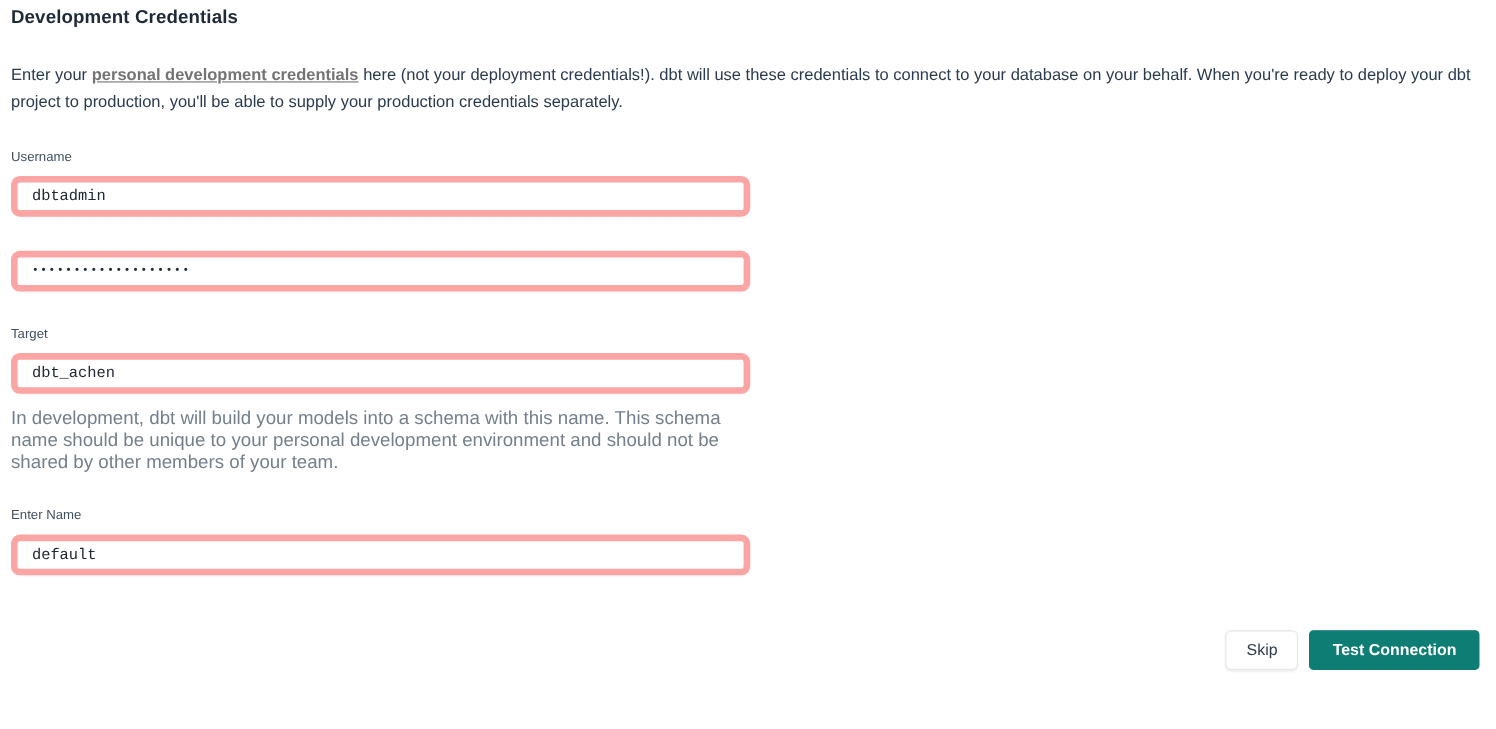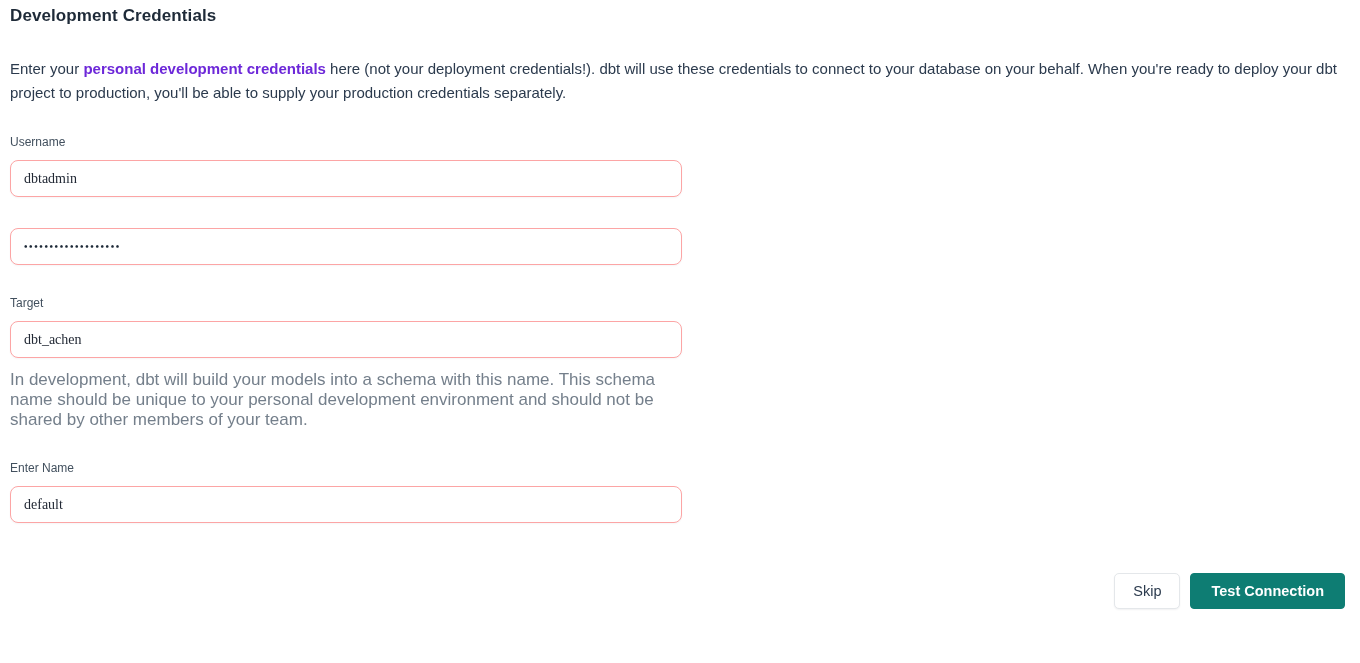--- a/index.html
+++ b/index.html
@@ -23,38 +23,38 @@
     color: #1e2a38;
     letter-spacing: 0.1px;
   }
   .intro {
     margin-top: 31px;
     font-size: 15px;
     line-height: 24px;
     color: #2b3a4d;
     max-width: 1332px;
   }
-  .intro b { font-weight: 700; color: #6d28d9; }
+  .intro b { font-weight: 700; color: #737373; text-decoration: underline; }
   .form-area { margin-top: 30px; }
   .field { margin-bottom: 31px; }
   .field-label {
     display: block;
     font-size: 12px;
     font-weight: 400;
     color: #42505e;
     margin-bottom: 11px;
   }
   .text-input {
     display: block;
     width: 672px;
     height: 37px;
-    border: 1px solid #fca5a5;
+    border: 6px solid #fca5a5;
     border-radius: 8px;
     padding: 0 13px;
-    font-family: Liberation Serif, serif;
+    font-family: Liberation Mono, monospace;
     font-size: 14px;
     color: #222935;
     background: #ffffff;
     box-shadow: 0 1px 2px rgba(16,24,40,0.04);
     outline: none;
   }
   .text-input.masked {
     font-size: 10px;
     letter-spacing: 1.6px;
     font-weight: 700;

